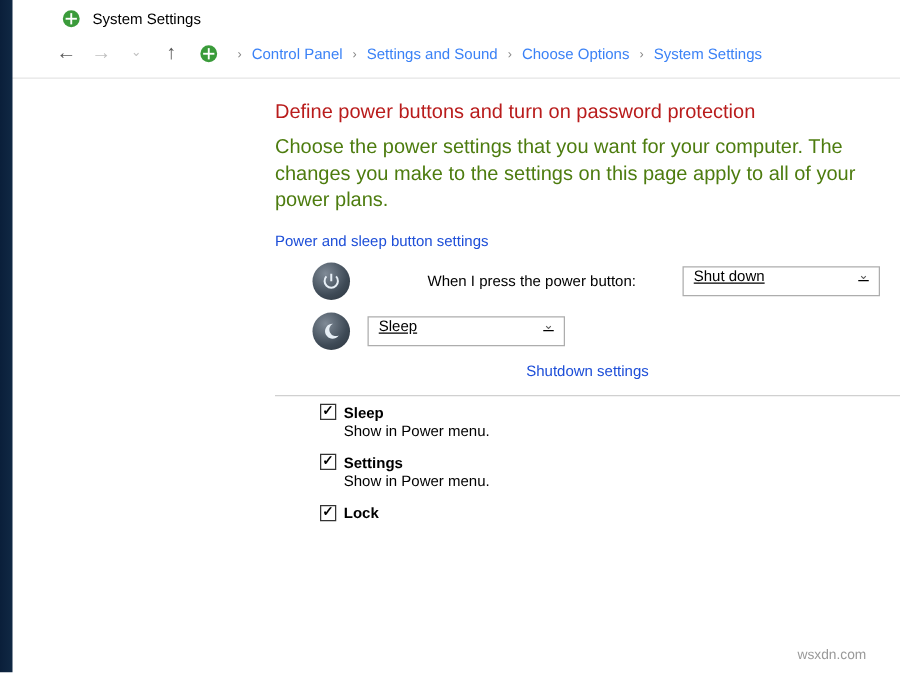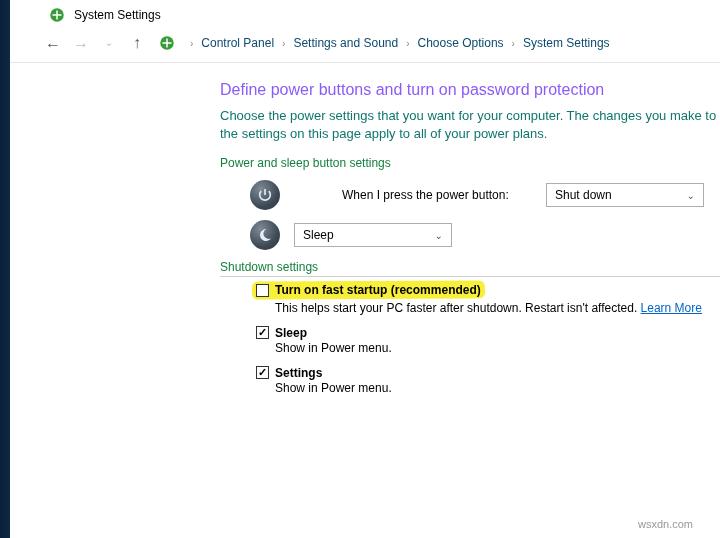--- a/index.html
+++ b/index.html
@@ -51,44 +51,45 @@
     .nav-btn.disabled { color: #c0c0c0; }
     .navarrow { font-size: 16px; line-height: 1; }
     .breadcrumb {
       display: flex;
       align-items: center;
       gap: 4px;
       font-size: 12px;
       margin-left: 4px;
     }
     .breadcrumb .sep { color: #888; font-size: 10px; padding: 0 4px; }
-    .breadcrumb span.link { color: #0c4a6e; cursor: pointer; }
+    .breadcrumb span.link { color: #3b82f6; cursor: pointer; }
     .content {
       padding: 18px 0 0 220px;
     }
     .page-title {
-      color: #8b5cf6;
+      color: #b91c1c;
       font-size: 16px;
       font-weight: 400;
       margin-bottom: 8px;
     }
     .page-desc {
-      font-size: 13px;
-      color: #0f766e;
+      font-size: 16px;
+      color: #4d7c0f;
       margin-bottom: 14px;
       line-height: 1.35;
     }
     .section-head {
       font-size: 12px;
       margin: 10px 0 4px 0;
-      color: #15803d;
+      color: #1d4ed8;
     }
     .underline {
       border-bottom: 1px solid #d0d0d0;
-      padding-bottom: 2px;
+      padding-bottom: 12px;
+      text-align: center;
     }
     .button-row {
       display: flex;
       align-items: center;
       gap: 14px;
       margin: 10px 0 10px 30px;
     }
     .bicon {
       width: 30px; height: 30px;
       border-radius: 50%;
@@ -99,25 +100,25 @@
       flex-shrink: 0;
     }
     .bicon svg { width: 16px; height: 16px; }
     .button-row label { width: 190px; margin-left: 48px; }
     .combo {
       width: 158px;
       height: 24px;
       border: 1px solid #adadad;
       background: #fff;
       display: inline-flex;
-      align-items: center;
       justify-content: space-between;
       padding: 0 8px;
       font-size: 12px;
       color: #000;
+      text-decoration: underline;
     }
     .combo .arrow { color: #5a5a5a; font-size: 10px; }
     .highlight-wrap {
       position: relative;
       display: inline-block;
     }
     .highlight-bg {
       position: absolute;
       left: -4px; right: -4px; top: -2px; bottom: -2px;
       background: #f7ef3a;
@@ -245,47 +246,39 @@
     </span>
     <div class="combo">
       <span>Sleep</span>
       <span class="arrow">⌄</span>
     </div>
   </div>
 
   <div class="section-head underline">Shutdown settings</div>
 
   <div class="shutdown-list">
-    <div class="chk-row">
-      <div class="highlight-wrap">
-        <div class="highlight-bg"></div>
-        <div class="chk-line">
-          <span class="checkbox"></span>
-          <span class="chk-label">Turn on fast startup (recommended)</span>
-        </div>
-      </div>
-      <div class="chk-desc">
-        <span>This helps start your PC faster after shutdown. Restart isn't affected. </span><span class="learn-more">Learn More</span>
-      </div>
-    </div>
 
     <div class="chk-row">
       <div class="chk-line">
         <span class="checkbox checked"></span>
         <span class="chk-label">Sleep</span>
       </div>
       <div class="chk-desc">Show in Power menu.</div>
     </div>
 
     <div class="chk-row">
       <div class="chk-line">
         <span class="checkbox checked"></span>
         <span class="chk-label">Settings</span>
       </div>
       <div class="chk-desc">Show in Power menu.</div>
     </div>
 
     <div class="chk-row">
+      <div class="chk-line">
+        <span class="checkbox checked"></span>
+        <span class="chk-label">Lock</span>
+      </div>
     </div>
   </div>
 </div>
 
 <div class="watermark">wsxdn.com</div>
 
 </body></html>

